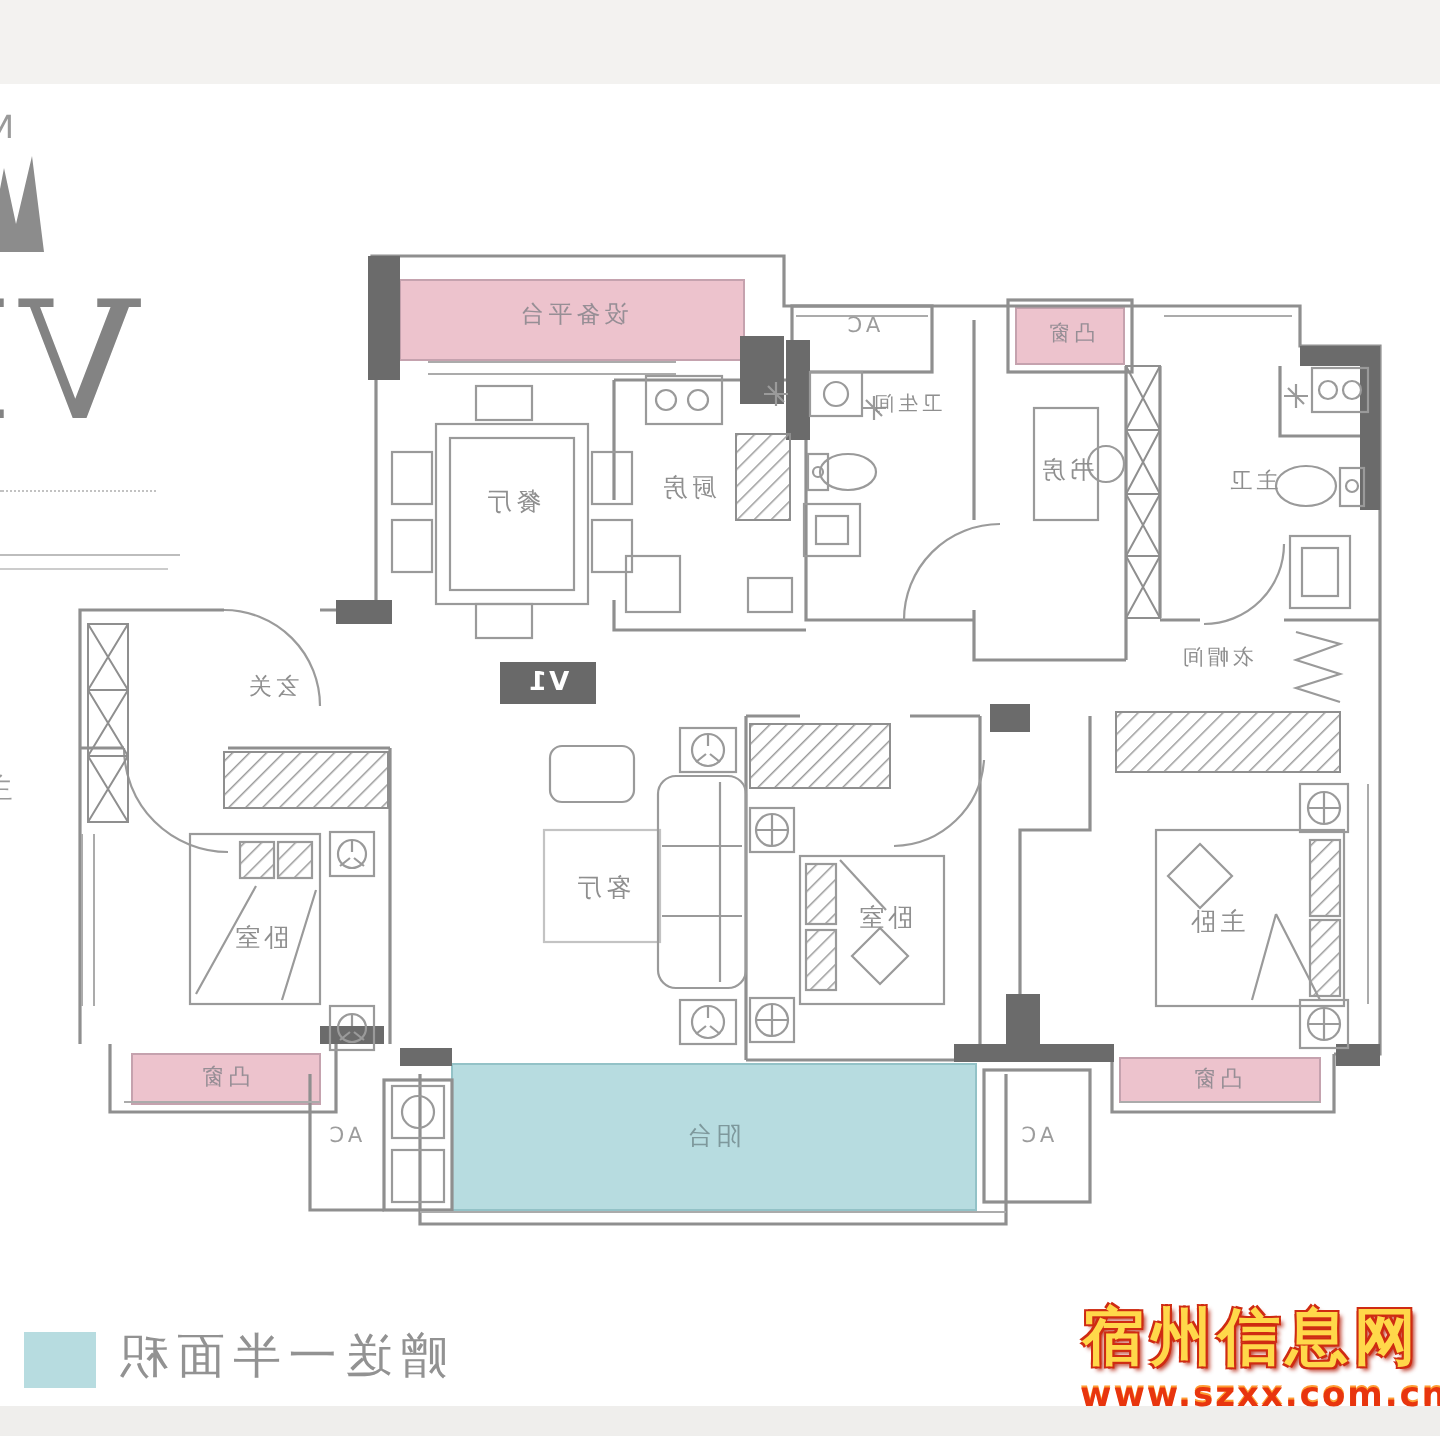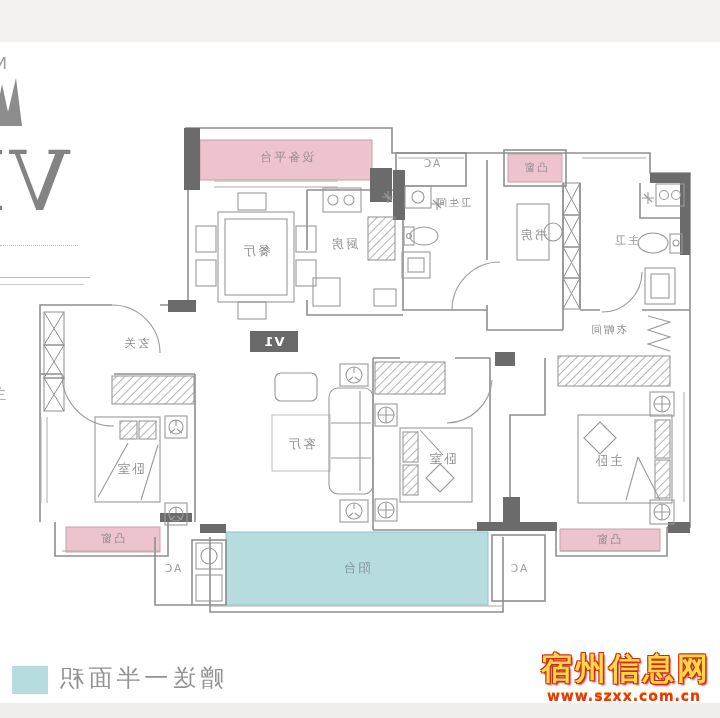--- a/index.html
+++ b/index.html
@@ -23,21 +23,21 @@
   #ll2{left:0;top:277px;width:90px;}
   #ll3{left:0;top:284px;width:84px;background:#cccccc;}
   .legend-swatch{position:absolute;left:12px;top:666px;width:36px;height:28px;background:#b7dce0;}
   .legend-text{position:absolute;left:52px;top:662px;width:176px;text-align:center;
        transform:scaleX(-1);font-size:24px;color:#929292;letter-spacing:4px;}
   .wm-site{position:absolute;left:538px;top:648px;width:176px;text-align:center;z-index:6;
        font-family:"DejaVu Serif","Liberation Serif",serif;font-weight:bold;font-size:31px;
        letter-spacing:3px;color:#ffd84a;
        text-shadow:-1px -1px 0 #cf2b12,1px -1px 0 #cf2b12,-1px 1px 0 #cf2b12,1px 1px 0 #cf2b12,2px 2px 2px rgba(180,30,10,.85);}
   .wm-url{position:absolute;left:540px;top:688px;width:168px;text-align:center;z-index:6;
-       font-weight:bold;font-size:14px;letter-spacing:1px;color:#e8350e;
+       font-weight:bold;font-size:17px;letter-spacing:1px;color:#e8350e;
        text-shadow:0 -1px 0 #ff9d33;}
 </style>
 </head>
 <body>
 
 <div class="strip" id="topstrip"></div>
 <div class="strip" id="botstrip"></div>
 
 <span class="logo-n">N</span>
 <svg width="40" height="50" style="left:-8px;top:78px;">

